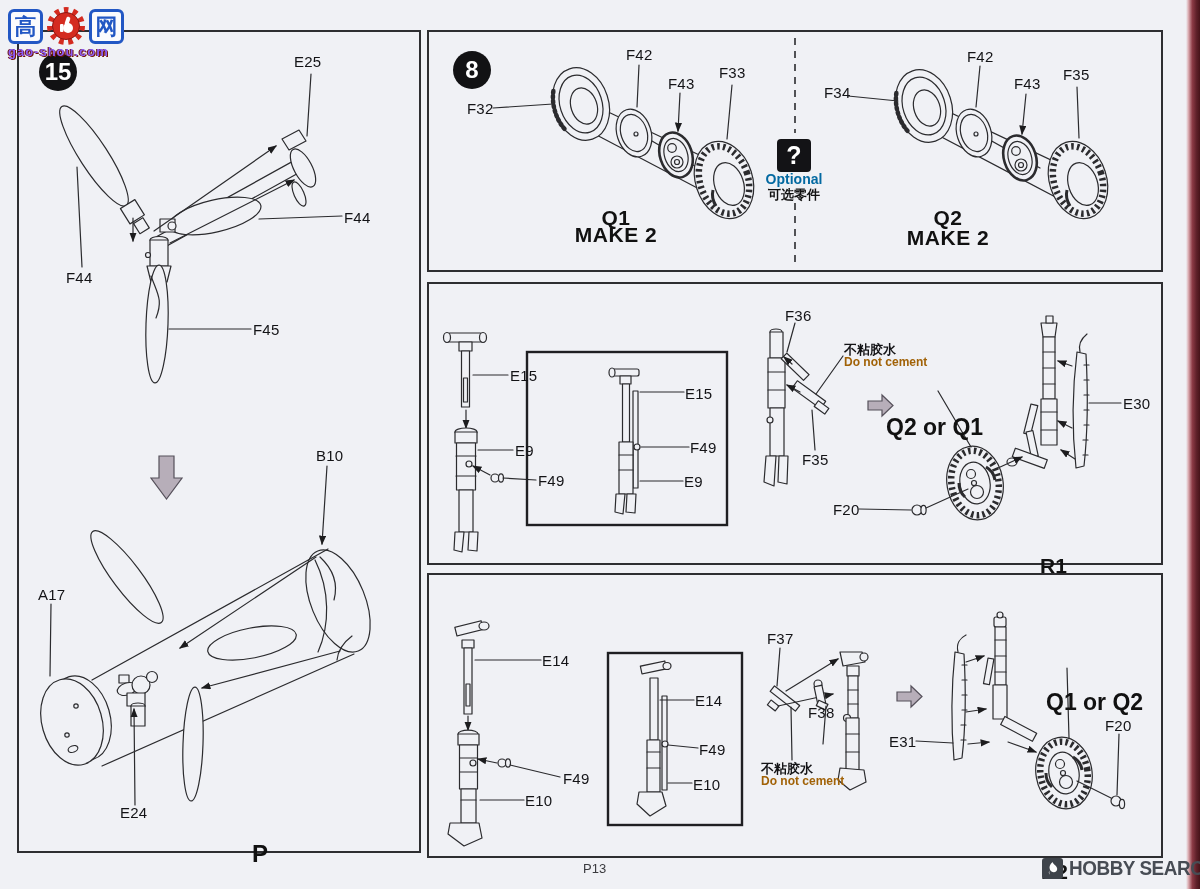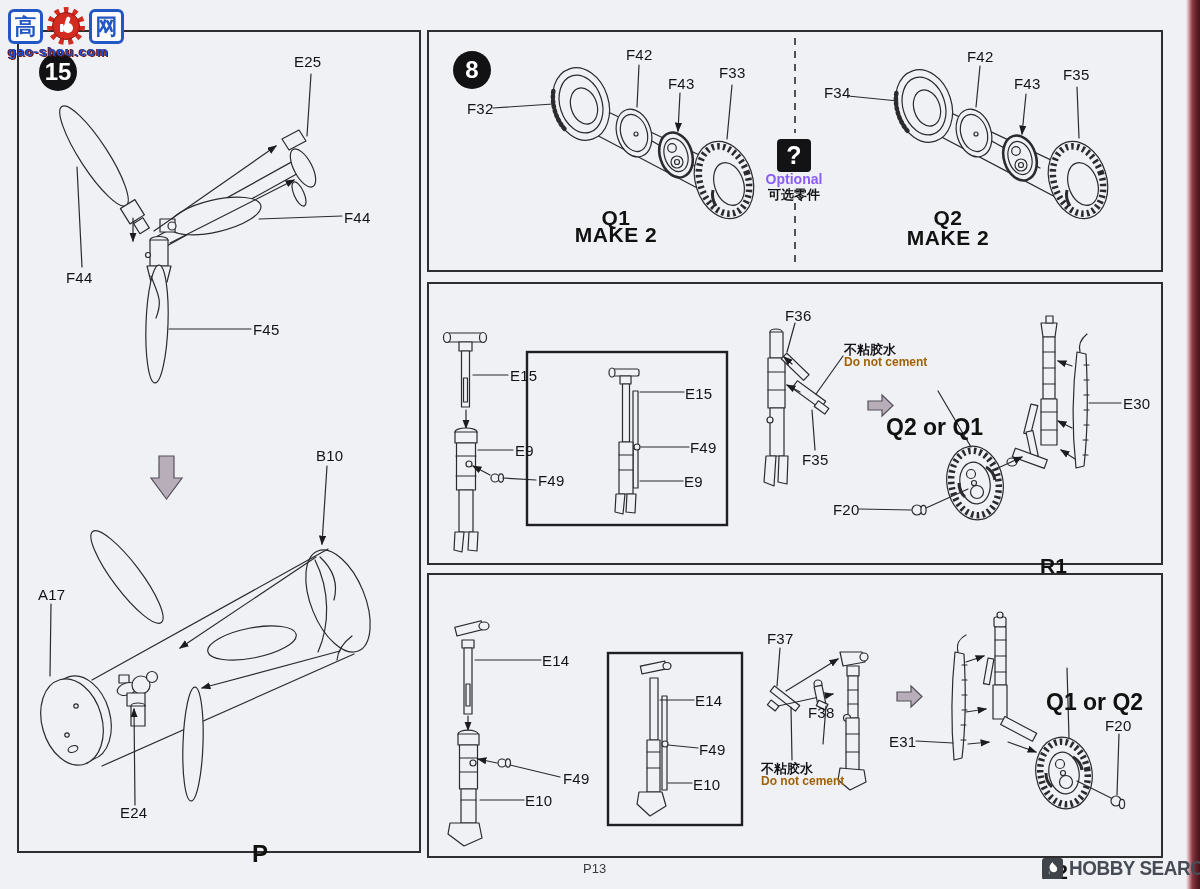--- a/index.html
+++ b/index.html
@@ -12,36 +12,36 @@
         display:flex;align-items:center;justify-content:center;font-weight:bold;font-size:24px;z-index:5;}
   .lbl{position:absolute;font-size:15px;color:#131316;white-space:nowrap;z-index:4;letter-spacing:.2px;}
   .cap{position:absolute;font-weight:bold;font-size:21px;color:#111;transform:translateX(-50%);
         white-space:nowrap;z-index:4;letter-spacing:.5px;}
   .big{position:absolute;font-weight:bold;font-size:23px;color:#111;white-space:nowrap;z-index:4;margin-top:48px;}
   .res{position:absolute;font-weight:bold;font-size:21px;color:#111;z-index:4;margin-top:40px;}
   .zh{position:absolute;font-weight:bold;font-size:13px;color:#131316;white-space:nowrap;z-index:4;}
   .en{position:absolute;font-weight:bold;font-size:12px;color:#a16207;white-space:nowrap;z-index:4;}
   .optbox{position:absolute;left:777px;top:139px;width:34px;height:33px;background:#131316;border-radius:4px;
         color:#fff;display:flex;align-items:center;justify-content:center;font-weight:bold;font-size:25px;z-index:5;}
-  .opt-en{position:absolute;left:794px;top:171px;transform:translateX(-50%);font-weight:bold;font-size:14px;color:#8b5cf6;z-index:5;}
+  .opt-en{position:absolute;left:794px;top:171px;transform:translateX(-50%);font-weight:bold;font-size:14px;color:#0369a1;z-index:5;}
   .opt-zh{position:absolute;left:794px;top:186px;transform:translateX(-50%);font-weight:bold;font-size:13px;color:#111;z-index:5;}
   .art{position:absolute;left:0;top:0;z-index:3;}
   .ln{stroke:#2b2b2e;stroke-width:1.2;fill:none;stroke-linecap:round;stroke-linejoin:round;}
   .fl{fill:#f0f1f5;}
   .box{stroke:#1f1f22;stroke-width:2.4;fill:none;}
   .tread{stroke:#2b2b2e;fill:none;stroke-width:6.5;stroke-dasharray:2.5 3.2;}
   .thk{stroke:#2b2b2e;fill:none;stroke-width:3;}
   .dash{stroke:#2b2b2e;stroke-width:1.6;fill:none;stroke-dasharray:7 6;}
   .garr{fill:#b7aeb9;stroke:#55505a;stroke-width:1.2;}
   
   .wm{position:absolute;left:8px;top:5px;z-index:8;width:190px;}
   .wm-row{display:flex;align-items:center;gap:2px;}
   .wm-box{width:29px;height:29px;border:3px solid #2257c4;border-radius:6px;background:#fbfbfd;
         color:#2257c4;font-weight:bold;font-size:22px;line-height:29px;text-align:center;}
-  .wm-site{display:block;margin-top:-3px;font-weight:bold;font-size:13px;color:#1d4ed8;letter-spacing:1px;
+  .wm-site{display:block;margin-top:-3px;font-weight:bold;font-size:13px;color:#8b5cf6;letter-spacing:1px;
         text-shadow:1px 1px 0 #6e1206, -1px 0 0 #6e1206;}
   
   .pnum{position:absolute;left:583px;top:861px;font-size:13px;color:#3a3a3e;z-index:4;}
   .brand{position:absolute;left:1042px;top:856px;display:flex;align-items:center;gap:6px;z-index:4;}
   .brand-icon{width:21px;height:21px;background:#3f444b;border-radius:3px;display:flex;align-items:center;justify-content:center;}
   .brand-text{font-weight:bold;font-size:21px;color:#474c54;transform:scaleX(.9);transform-origin:left center;
         letter-spacing:-.5px;white-space:nowrap;}
 </style>
 </head>
 <body>

